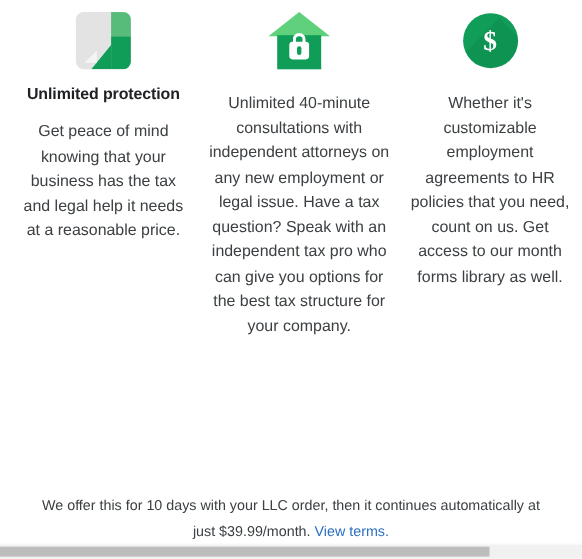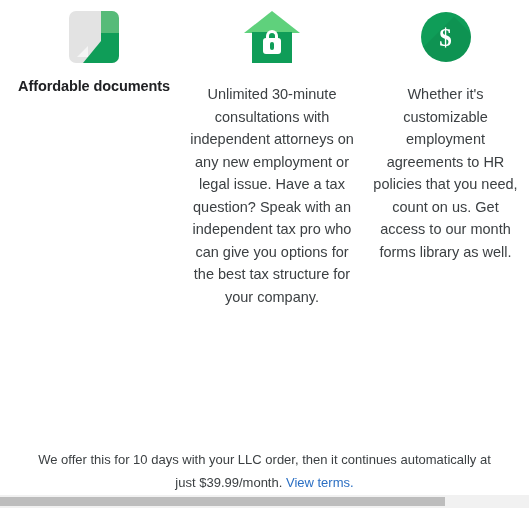--- a/index.html
+++ b/index.html
@@ -220,34 +220,35 @@
 
     <div class="column col-0">
       <div class="icon-wrap">
         <div class="doc-icon">
           <div class="right-top"></div>
           <div class="right-bottom"></div>
           <div class="diag"></div>
           <div class="fold"></div>
         </div>
       </div>
-      <h3 class="card-title">Affordable documents</h3>
+      <h3 class="card-title">Unlimited protection</h3>
+      <p class="card-body">Get peace of mind knowing that your business has the tax and legal help it needs at a reasonable price.</p>
     </div>
 
     <div class="column col-1">
       <div class="icon-wrap">
         <div class="house-icon">
           <div class="roof"></div>
           <div class="walls"></div>
           <div class="lock-shackle"></div>
           <div class="lock-body"></div>
           <div class="lock-hole"></div>
         </div>
       </div>
-      <p class="card-body">Unlimited 30-minute consultations with independent attorneys on any new employment or legal issue. Have a tax question? Speak with an independent tax pro who can give you options for the best tax structure for your company.</p>
+      <p class="card-body">Unlimited 40-minute consultations with independent attorneys on any new employment or legal issue. Have a tax question? Speak with an independent tax pro who can give you options for the best tax structure for your company.</p>
     </div>
 
     <div class="column col-2">
       <div class="icon-wrap">
         <div class="dollar-icon">
           <div class="shade"></div>
           <div class="glyph">$</div>
         </div>
       </div>
       <p class="card-body">Whether it's customizable employment agreements to HR policies that you need, count on us. Get access to our month forms library as well.</p>

